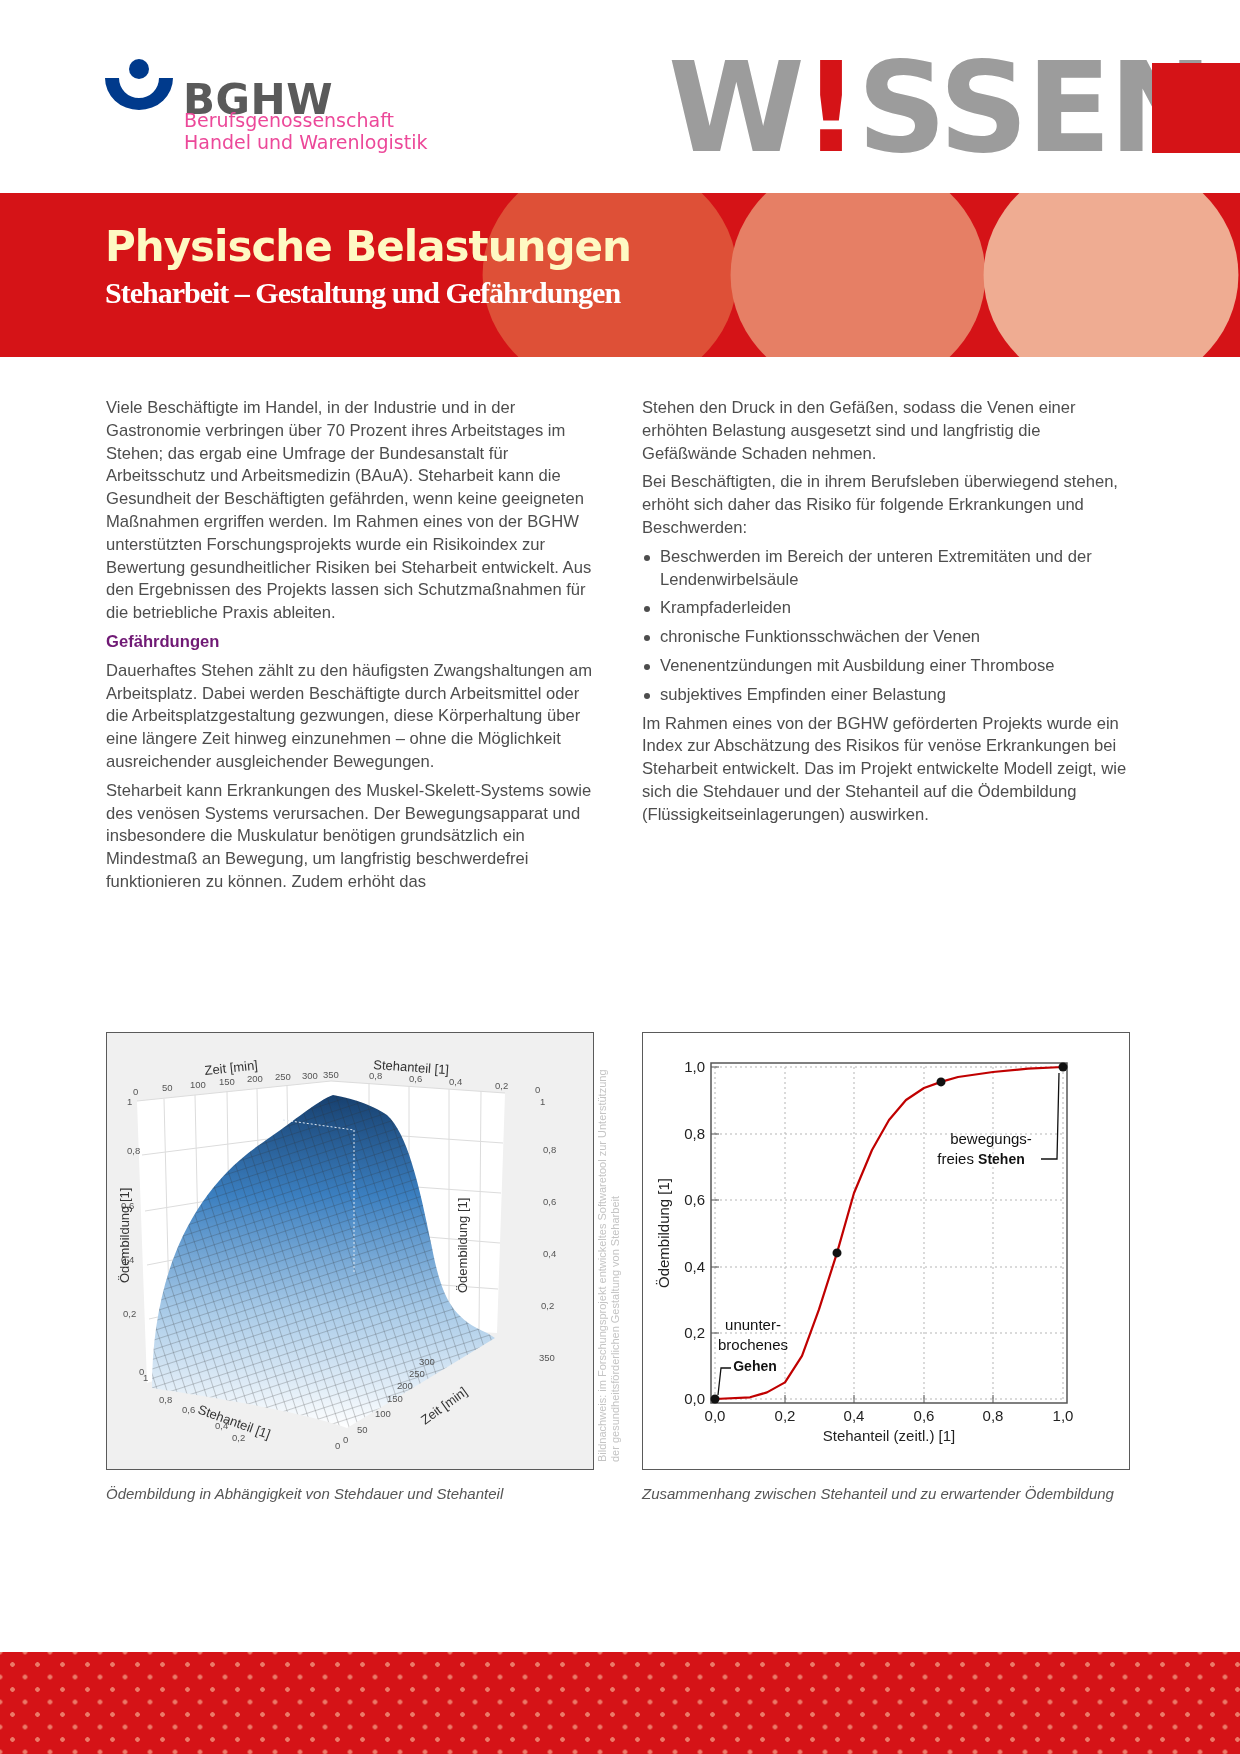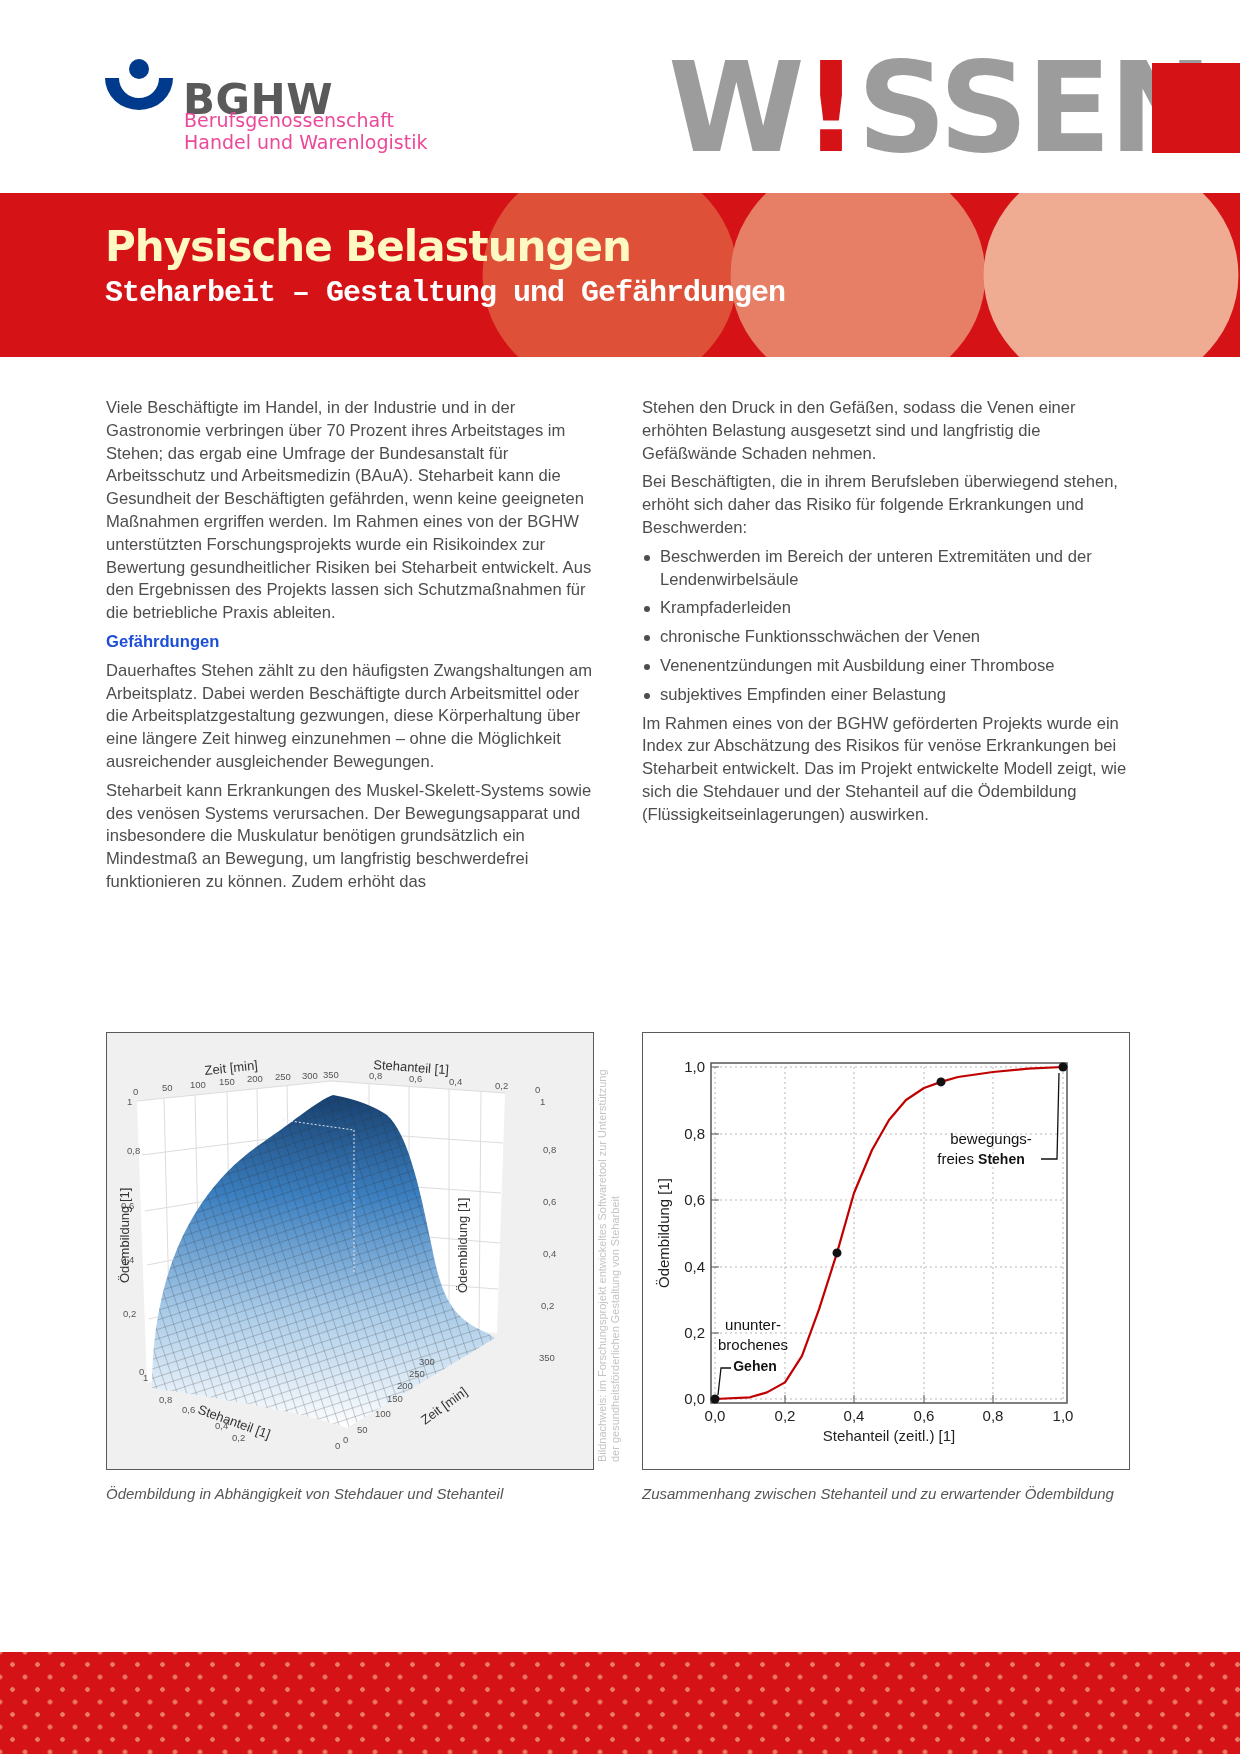--- a/index.html
+++ b/index.html
@@ -17,28 +17,28 @@
   .wissen .bang { color:#d51317; }
   .wissen-square { left:1152px; top:63px; width:88px; height:90px; background:#d51317; }
 
   
   .banner { left:0; top:193px; width:1240px; height:164px; background:#d51317; overflow:hidden; }
   .circle { position:absolute; width:236px; height:236px; border-radius:50%; top:-36px; transform:scaleX(1.08); }
   .c1 { left:492px; background:#de5037; }
   .c2 { left:740px; background:#e67f65; }
   .c3 { left:993px; background:#efac92; }
   .banner-title { left:105px; top:30px; font-size:42px; font-weight:bold; color:#fef9c3; line-height:48px; font-family:"DejaVu Sans", sans-serif; letter-spacing:-1px; }
-  .banner-subtitle { left:105px; top:82px; font-size:30px; font-weight:bold; color:#fff; line-height:36px; font-family:Liberation Mono, monospace; letter-spacing:-1px; }
+  .banner-subtitle { left:105px; top:82px; font-size:30px; font-weight:bold; color:#fff; line-height:36px; font-family:Liberation Serif, serif; letter-spacing:-1px; }
 
   
   .col { width:495px; font-size:16.6px; line-height:22.8px; color:#4d4d4d; }
   .col p { margin:0 0 6px 0; }
   .col-left { left:106px; top:397px; }
   .col-right { left:642px; top:397px; }
-  .red-heading { color:#1d4ed8; font-weight:bold; margin:22px 0 6px 0; }
+  .red-heading { color:#701a75; font-weight:bold; margin:22px 0 6px 0; }
   .bold-heading { font-weight:bold; color:#4d4d4d; margin:18px 0 8px 0; }
   ul.bullets { margin:0 0 6px 0; padding:0; list-style:none; }
   ul.bullets li { position:relative; padding-left:18px; margin-bottom:6px; }
   ul.bullets li::before { content:""; position:absolute; left:2px; top:9px; width:6px; height:6px; border-radius:50%; background:#4d4d4d; }
 
   
   .fig { top:1032px; width:488px; height:438px; border:1.5px solid #5a5a5a; box-sizing:border-box; }
   .fig-left { left:106px; background:#f0f0f0; }
   .fig-right { left:642px; background:#fff; }
   .fig svg { position:absolute; left:0; top:0; }

